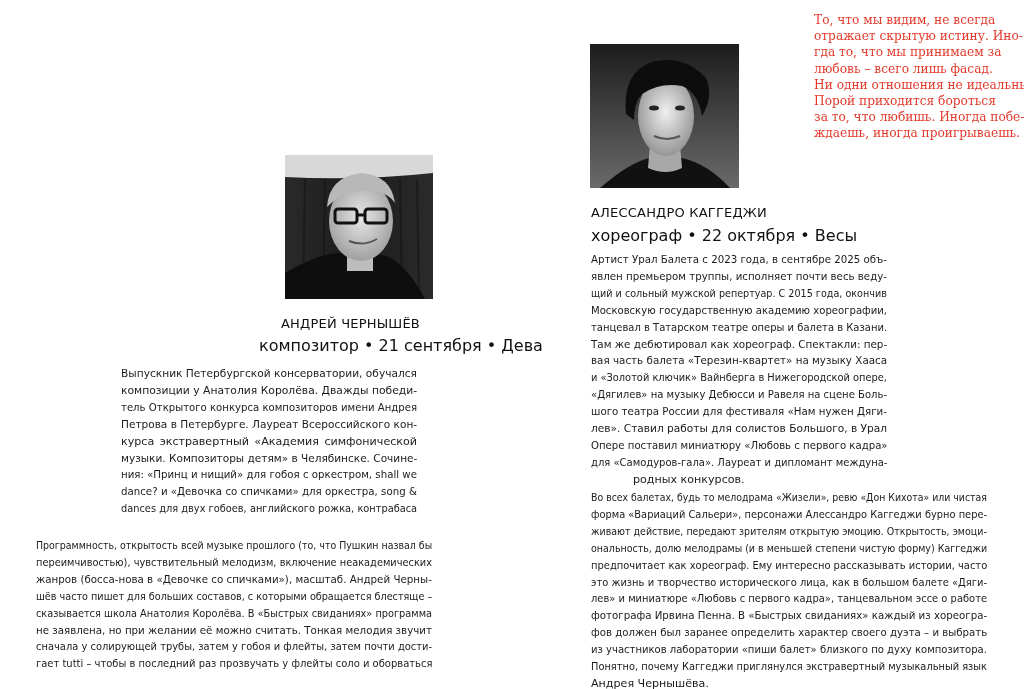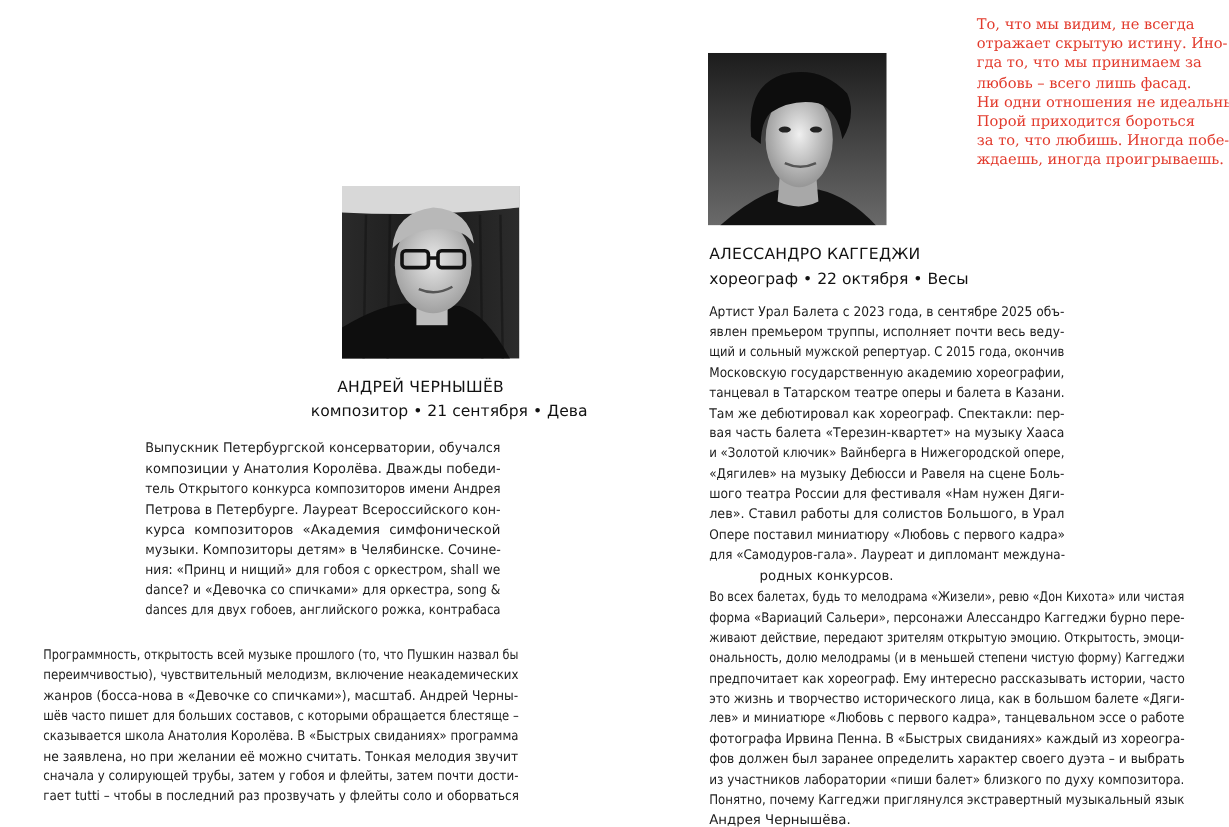--- a/index.html
+++ b/index.html
@@ -4,21 +4,21 @@
   <style>
     html, body { margin: 0; padding: 0; background: #ffffff; }
     body { width: 1024px; height: 689px; position: relative; overflow: hidden;
            font-family: "DejaVu Sans", sans-serif; color: #1a1a1a; }
     .abs { position: absolute; }
 
     .photo { position: absolute; overflow: hidden; }
     .photo svg { display: block; width: 100%; height: 100%; }
 
     .name { font-size: 13px; letter-spacing: 0.2px; color: #111; white-space: nowrap; font-weight: normal; }
-    .meta { font-size: 13px; color: #111; white-space: nowrap; }
+    .meta { font-size: 16px; color: #111; white-space: nowrap; }
 
     .para { font-size: 11.1px; line-height: 16.9px; color: #1b1b1b; }
     .para .ln { display: block; white-space: nowrap; }
     .just .ln { text-align: justify; text-align-last: justify; }
     .just .ln.last { text-align-last: left; }
 
     .quote { font-family: "DejaVu Serif", serif; font-size: 12.2px; line-height: 16.2px;
              color: #e23a2c; }
     .quote .ln { display: block; white-space: nowrap; }
   </style>
@@ -71,21 +71,21 @@
 </div>
 
 <div class="abs name" style="left:281px; top:316px;">АНДРЕЙ ЧЕРНЫШЁВ</div>
 <div class="abs meta" style="left:259px; top:336px;">композитор • 21 сентября • Дева</div>
 
 <div class="abs para just" style="left:121px; top:366px; width:296px;">
   <span class="ln" style="display: block; transform-origin: left top; transform: scaleX(0.958); width: 309px;">Выпускник Петербургской консерватории, обучался</span>
   <span class="ln" style="display: block; transform-origin: left top; transform: scaleX(0.97); width: 305px;">композиции у Анатолия Королёва. Дважды победи-</span>
   <span class="ln" style="display: block; transform-origin: left top; transform: scaleX(0.911); width: 325px;">тель Открытого конкурса композиторов имени Андрея</span>
   <span class="ln" style="display: block; transform-origin: left top; transform: scaleX(0.949); width: 312px;">Петрова в Петербурге. Лауреат Всероссийского кон-</span>
-  <span class="ln" style="display: block;">курса композиторов «Академия симфонической</span>
+  <span class="ln" style="display: block;">курса экстравертный «Академия симфонической</span>
   <span class="ln" style="display: block; transform-origin: left top; transform: scaleX(0.949); width: 312px;">музыки. Композиторы детям» в Челябинске. Сочине-</span>
   <span class="ln" style="display: block; transform-origin: left top; transform: scaleX(0.919); width: 322px;">ния: «Принц и нищий» для гобоя с оркестром, shall we</span>
   <span class="ln" style="display: block; transform-origin: left top; transform: scaleX(0.922); width: 321px;">dance? и «Девочка со спичками» для оркестра, song &amp;</span>
   <span class="ln" style="display: block; transform-origin: left top; transform: scaleX(0.884); width: 335px;">dances для двух гобоев, английского рожка, контрабаса</span>
 </div>
 
 <div class="abs para just" style="left:36px; top:538px; width:396px;">
   <span class="ln" style="display: block; transform-origin: left top; transform: scaleX(0.85); width: 466px;">Программность, открытость всей музыке прошлого (то, что Пушкин назвал бы</span>
   <span class="ln" style="display: block; transform-origin: left top; transform: scaleX(0.884); width: 448px;">переимчивостью), чувствительный мелодизм, включение неакадемических</span>
   <span class="ln" style="display: block; transform-origin: left top; transform: scaleX(0.927); width: 427px;">жанров (босса-нова в «Девочке со спичками»), масштаб. Андрей Черны-</span>

